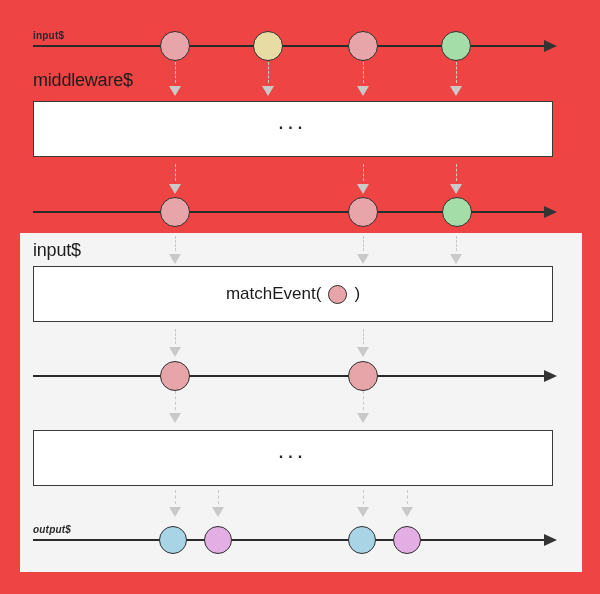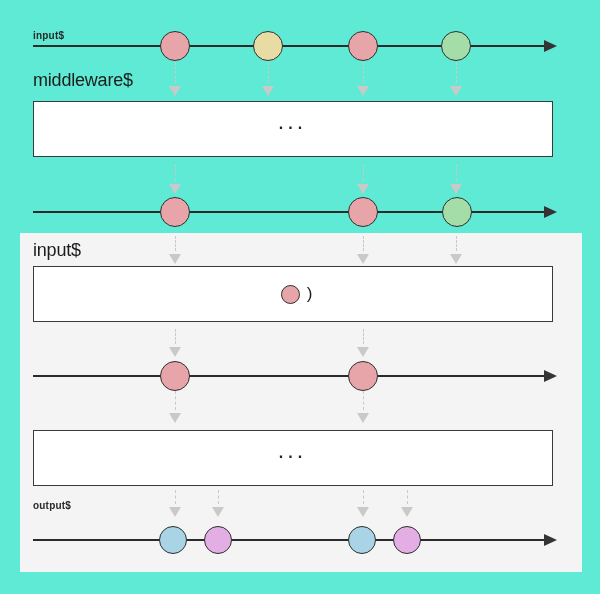--- a/index.html
+++ b/index.html
@@ -1,17 +1,17 @@
 <!DOCTYPE html>
 <html><head>
 <meta charset="utf-8">
 <style>
   html,body{margin:0;padding:0;background:#ffffff;}
   body{font-family:"Liberation Sans", sans-serif; -webkit-font-smoothing:antialiased;}
-  .canvas{position:relative;width:600px;height:594px;background:#5eead4;overflow:hidden;}
+  .canvas{position:relative;width:600px;height:594px;background:#ef4444;overflow:hidden;}
 
   .section-bg{position:absolute;left:20px;top:233px;width:562px;height:339px;background:#f4f4f4;}
 
   .lbl{position:absolute;color:#1c1c1c;white-space:nowrap;}
   .lbl.small{font-size:10px;font-weight:700;letter-spacing:.2px;color:#2a2a2a;}
   .lbl.big{font-size:18px;font-weight:400;letter-spacing:-0.2px;}
 
   .stream{position:absolute;left:33px;width:524px;height:30px;}
   .stream .line{position:absolute;left:0;top:14px;width:512px;height:1.8px;background:#2b2b2b;}
   .stream .head{position:absolute;left:511px;top:8.5px;width:0;height:0;
@@ -36,21 +36,21 @@
 <div class="canvas">
 
   <div class="section-bg"></div>
 
   <span class="lbl small" style="left:33px;top:30px;">input$</span>
 
   <span class="lbl big" style="left:33px;top:70px;">middleware$</span>
 
   <span class="lbl big" style="left:33px;top:240px;">input$</span>
 
-  <span class="lbl small" style="left:33px;top:500px;">output$</span>
+  <span class="lbl small" style="left:33px;top:524px;font-style:italic;">output$</span>
 
   <div class="stream" style="top: 31px;">
     <div class="line"></div>
     <div class="head"></div>
   <div class="marble" style="width: 30px; height: 30px; background: rgb(232, 165, 169); left: 127px; top: 0px;"></div>
       <div class="marble" style="width: 30px; height: 30px; background: rgb(231, 221, 164); left: 220px; top: 0px;"></div>
       <div class="marble" style="width: 30px; height: 30px; background: rgb(232, 165, 169); left: 315px; top: 0px;"></div>
       <div class="marble" style="width: 30px; height: 30px; background: rgb(164, 221, 167); left: 408px; top: 0px;"></div>
     </div>
   <div class="stream" style="top: 197px;">
@@ -74,20 +74,21 @@
       <div class="marble" style="width: 28px; height: 28px; background: rgb(169, 212, 229); left: 315px; top: 1px;"></div>
       <div class="marble" style="width: 28px; height: 28px; background: rgb(227, 174, 227); left: 360px; top: 1px;"></div>
     </div>
 
   <div class="box" style="top:101px;">
     <span class="dots">...</span>
   </div>
 
   <div class="box" style="top:266px;">
     <span class="fn">
+      <span>matchEvent(</span>
       <span class="inline-marble" style="background: rgb(232, 165, 169);"></span>
       <span>)</span>
     </span>
   </div>
 
   <div class="box" style="top:430px;">
     <span class="dots">...</span>
   </div>
 
   <div id="connectors">

